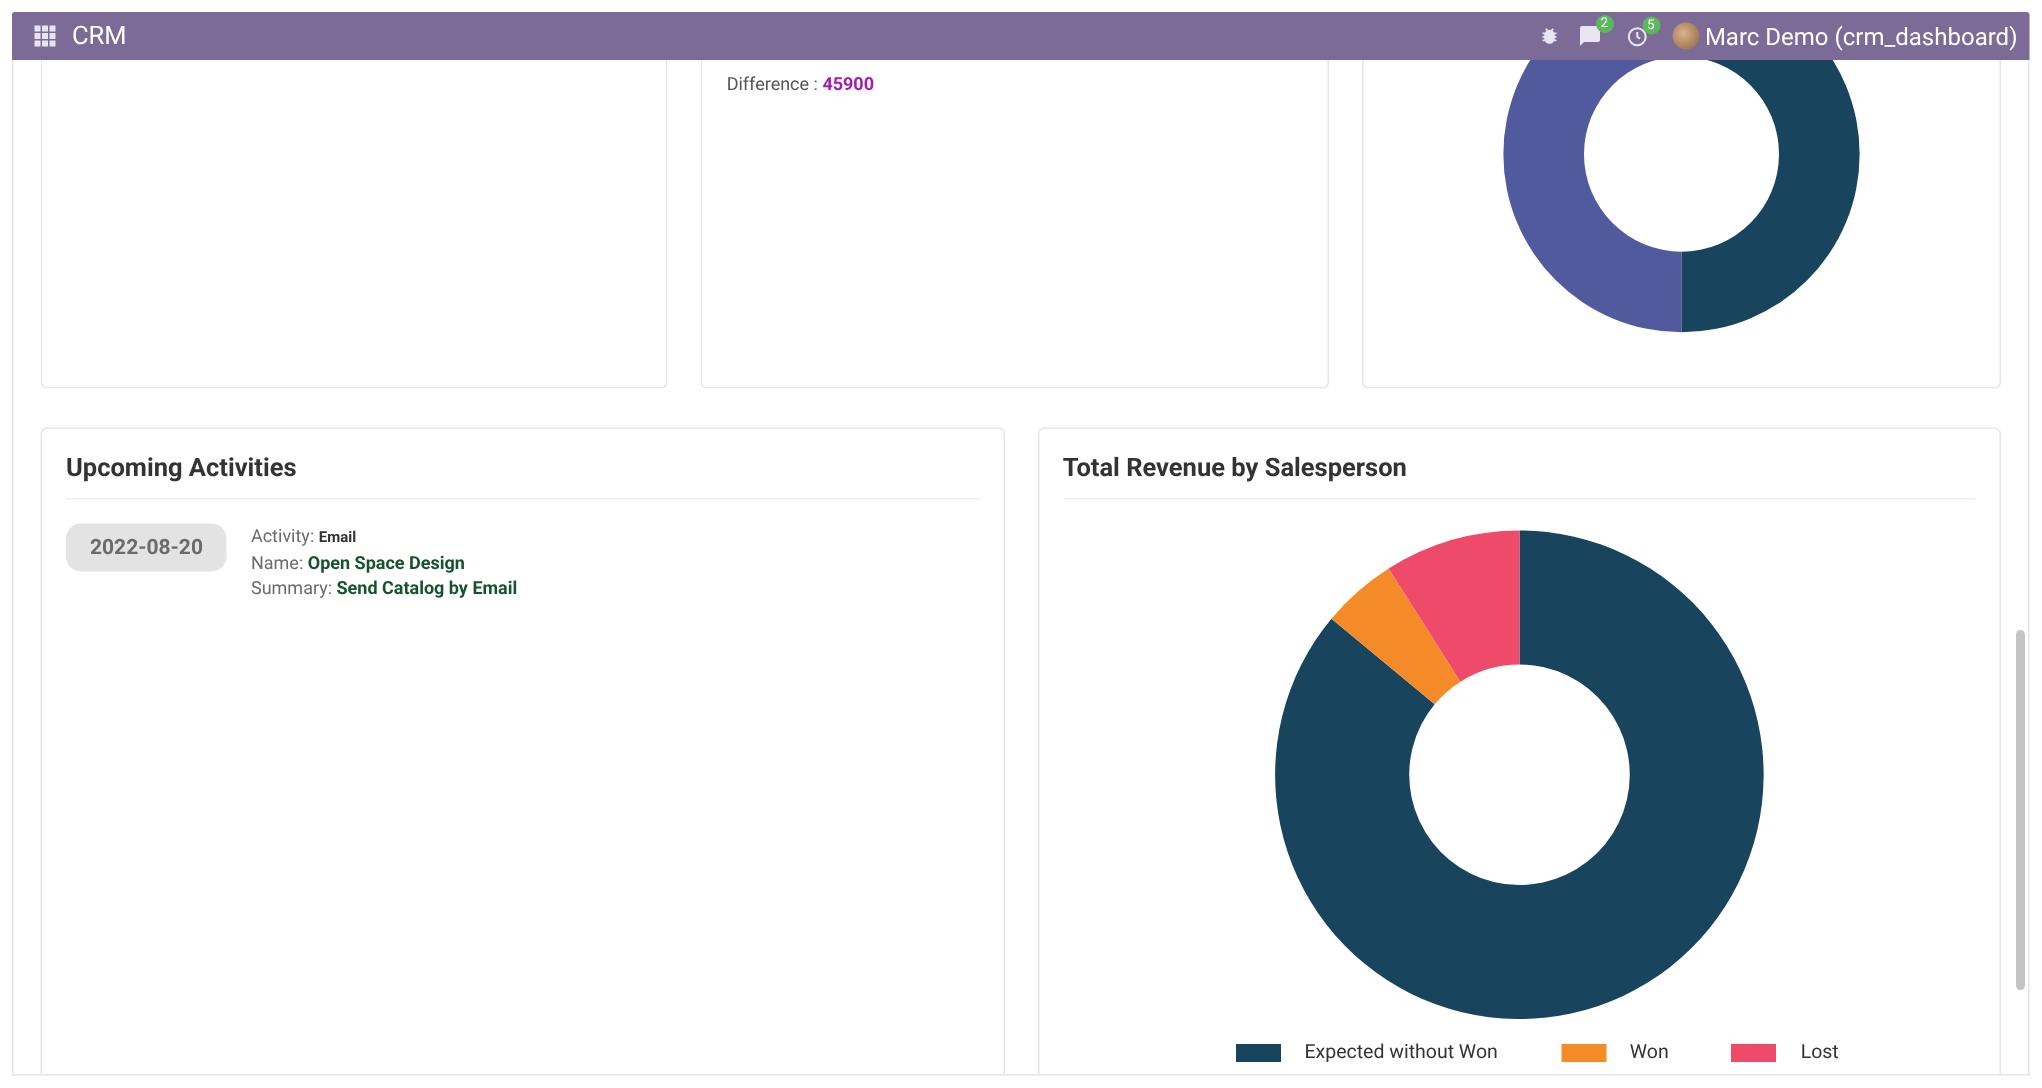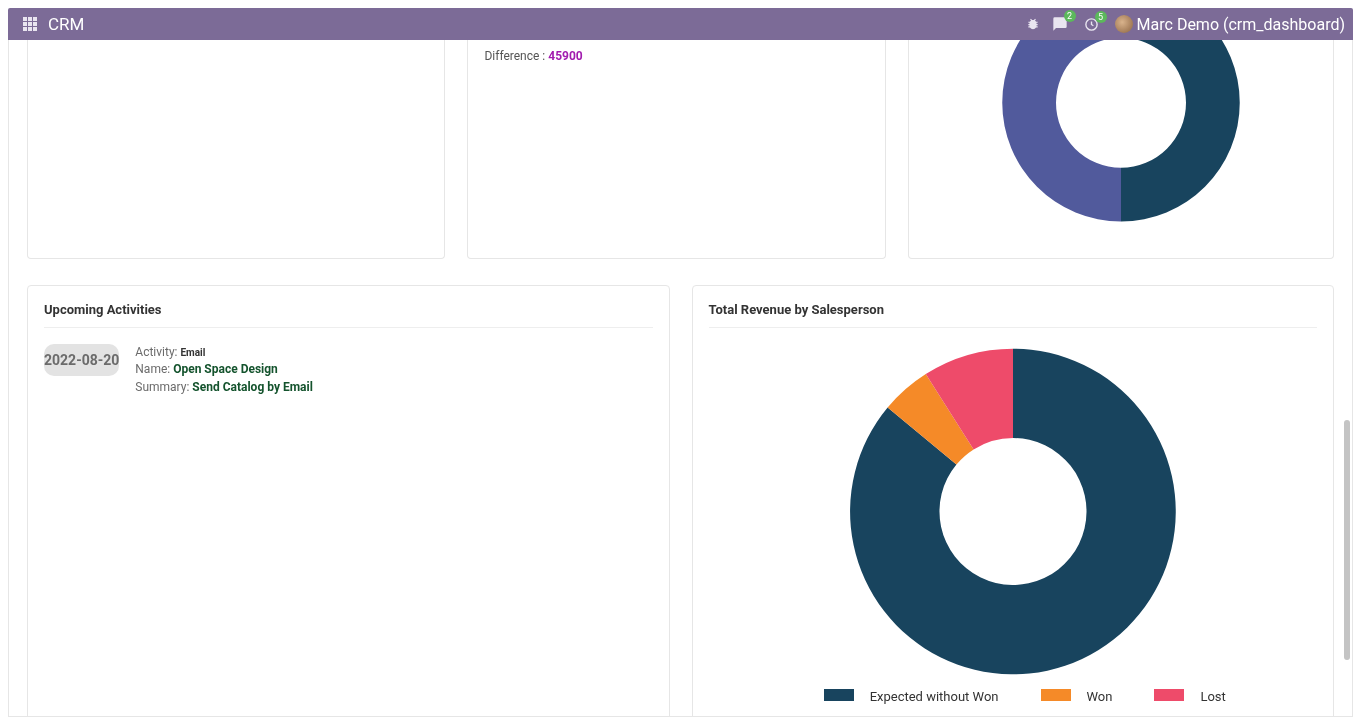--- a/index.html
+++ b/index.html
@@ -169,21 +169,21 @@
   }
 
   
   .second-row {
     display: flex;
     gap: 22px;
     margin-top: 26px;
     height: 442px;
   }
   .card-title {
-    font-size: 13px;
+    font-size: 17px;
     font-weight: 700;
     color: #333;
     padding-bottom: 10px;
     border-bottom: 1px solid #eee;
     margin-bottom: 16px;
   }
   .activities-card {
     flex: 1;
     max-width: 646px;
   }
@@ -192,21 +192,21 @@
   }
 
   .activity-row {
     display: flex;
     gap: 16px;
     align-items: flex-start;
   }
   .date-pill {
     background: #e3e3e3;
     border-radius: 10px;
-    padding: 8px 0;
+    padding: 8px 16px;
     color: #6b6b6b;
     font-weight: 700;
     font-size: 14px;
     white-space: nowrap;
   }
   .activity-details {
     font-size: 12px;
     color: #6b6b6b;
     line-height: 1.45;
   }
@@ -223,21 +223,21 @@
     justify-content:center;
     gap: 10px;
   }
   .legend {
     display: flex;
     gap: 18px;
     font-size: 13px;
     color: #333;
     align-items: center;
   }
-  .legend-item { display: flex; gap: 16px; margin-left: 24px; }
+  .legend-item { display: flex; align-items: center; gap: 16px; margin-left: 24px; }
   .swatch { width: 30px; height: 12px; }
 
   
   .scroll-track {
     position: absolute;
     right: 2px;
     width: 6px;
     top: 380px;
     height: 240px;
     background: #c4c4c4;

